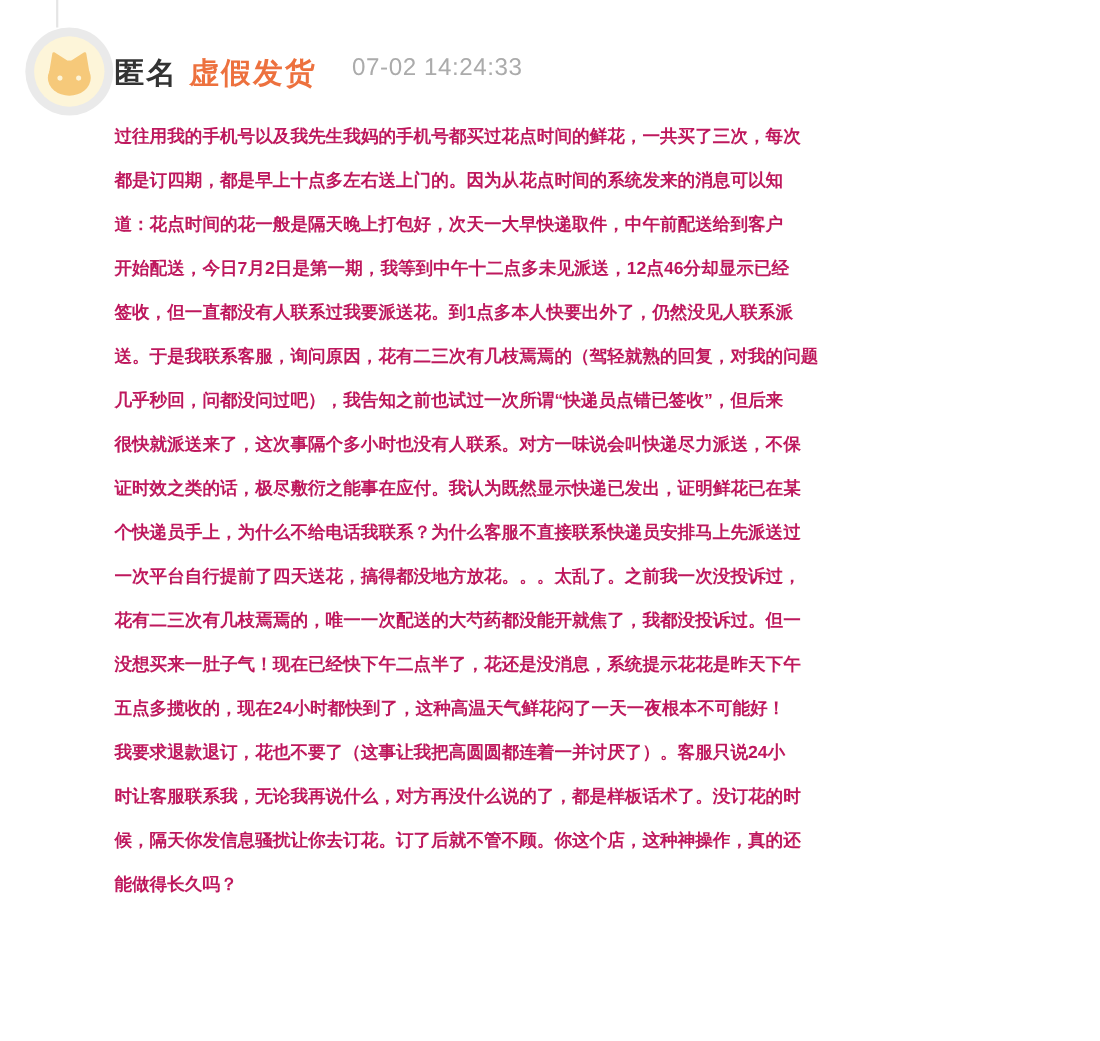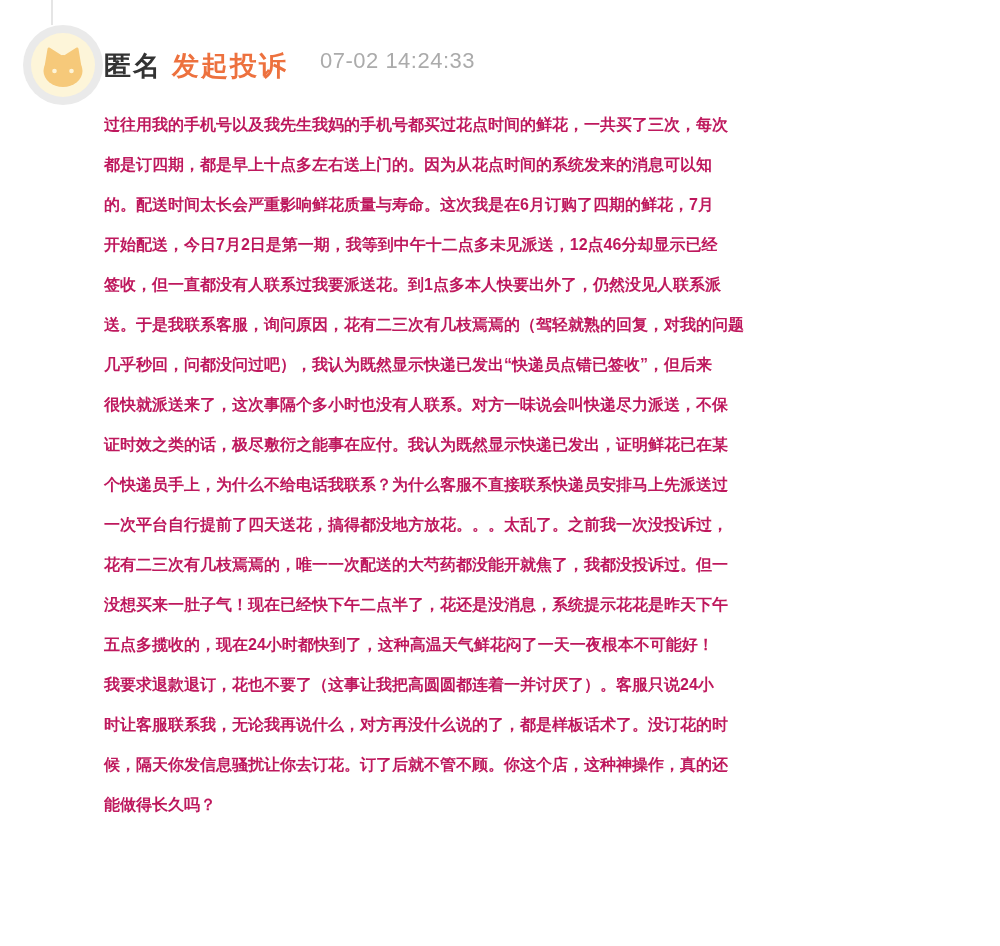--- a/index.html
+++ b/index.html
@@ -110,32 +110,32 @@
           <ellipse cx="24" cy="26" rx="19.5" ry="16" stroke="none"></ellipse>
         </g>
         <circle cx="15.5" cy="26" r="2.3" fill="#fdf5d9"></circle>
         <circle cx="32.5" cy="26" r="2.3" fill="#fdf5d9"></circle>
       </svg>
     </div>
   </div>
 
   <div class="header">
     <span class="username">匿名</span>
-    <span class="action">发起投诉</span>
+    <span class="action">虚假发货</span>
     <span class="timestamp">07-02 14:24:33</span>
   </div>
 
   <div class="body-text">
       <div class="body-line">过往用我的手机号以及我先生我妈的手机号都买过花点时间的鲜花，一共买了三次，每次</div>
       <div class="body-line">都是订四期，都是早上十点多左右送上门的。因为从花点时间的系统发来的消息可以知</div>
-      <div class="body-line">的。配送时间太长会严重影响鲜花质量与寿命。这次我是在6月订购了四期的鲜花，7月</div>
+      <div class="body-line">道：花点时间的花一般是隔天晚上打包好，次天一大早快递取件，中午前配送给到客户</div>
       <div class="body-line">开始配送，今日7月2日是第一期，我等到中午十二点多未见派送，12点46分却显示已经</div>
       <div class="body-line">签收，但一直都没有人联系过我要派送花。到1点多本人快要出外了，仍然没见人联系派</div>
       <div class="body-line">送。于是我联系客服，询问原因，花有二三次有几枝焉焉的（驾轻就熟的回复，对我的问题</div>
-      <div class="body-line">几乎秒回，问都没问过吧），我认为既然显示快递已发出“快递员点错已签收”，但后来</div>
+      <div class="body-line">几乎秒回，问都没问过吧），我告知之前也试过一次所谓“快递员点错已签收”，但后来</div>
       <div class="body-line">很快就派送来了，这次事隔个多小时也没有人联系。对方一味说会叫快递尽力派送，不保</div>
       <div class="body-line">证时效之类的话，极尽敷衍之能事在应付。我认为既然显示快递已发出，证明鲜花已在某</div>
       <div class="body-line">个快递员手上，为什么不给电话我联系？为什么客服不直接联系快递员安排马上先派送过</div>
       <div class="body-line">一次平台自行提前了四天送花，搞得都没地方放花。。。太乱了。之前我一次没投诉过，</div>
       <div class="body-line">花有二三次有几枝焉焉的，唯一一次配送的大芍药都没能开就焦了，我都没投诉过。但一</div>
       <div class="body-line">没想买来一肚子气！现在已经快下午二点半了，花还是没消息，系统提示花花是昨天下午</div>
       <div class="body-line">五点多揽收的，现在24小时都快到了，这种高温天气鲜花闷了一天一夜根本不可能好！</div>
       <div class="body-line">我要求退款退订，花也不要了（这事让我把高圆圆都连着一并讨厌了）。客服只说24小</div>
       <div class="body-line">时让客服联系我，无论我再说什么，对方再没什么说的了，都是样板话术了。没订花的时</div>
       <div class="body-line">候，隔天你发信息骚扰让你去订花。订了后就不管不顾。你这个店，这种神操作，真的还</div>

